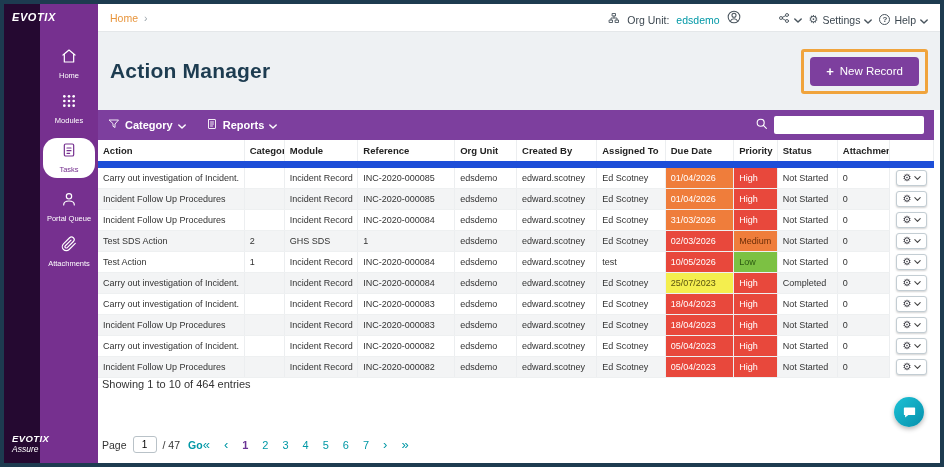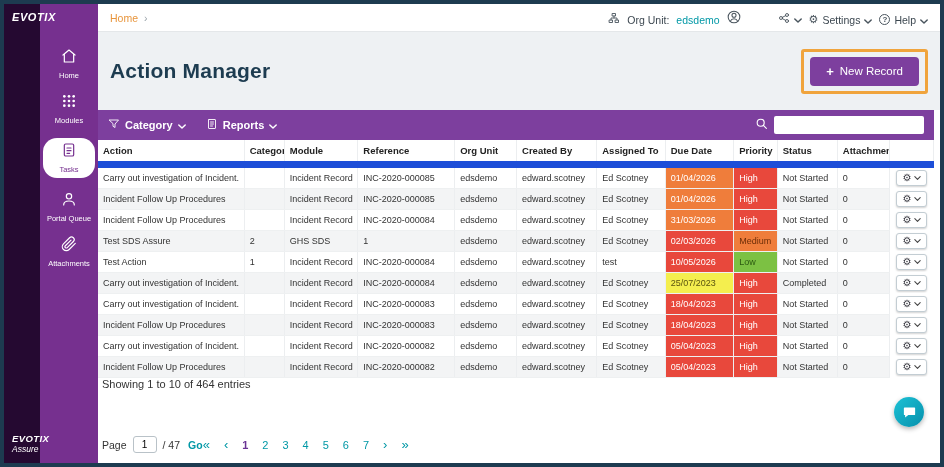--- a/index.html
+++ b/index.html
@@ -359,21 +359,21 @@
             <button class="gear-btn">
               <span class="g">⚙</span>
               <svg viewBox="0 0 10 6">
                     <path d="M1 1l4 4 4-4"></path>
                   </svg>
             </button>
           </td>
         </tr>
 
         <tr>
-          <td>Test SDS Assure</td>
+          <td>Test SDS Action</td>
           <td>2</td>
           <td>GHS SDS</td>
           <td>1</td>
           <td>edsdemo</td>
           <td>edward.scotney</td>
           <td>Ed Scotney</td>
           <td class="bg-red">02/03/2026</td>
           <td class="bg-orange pri">Medium</td>
           <td>Not Started</td>
           <td>0</td>

